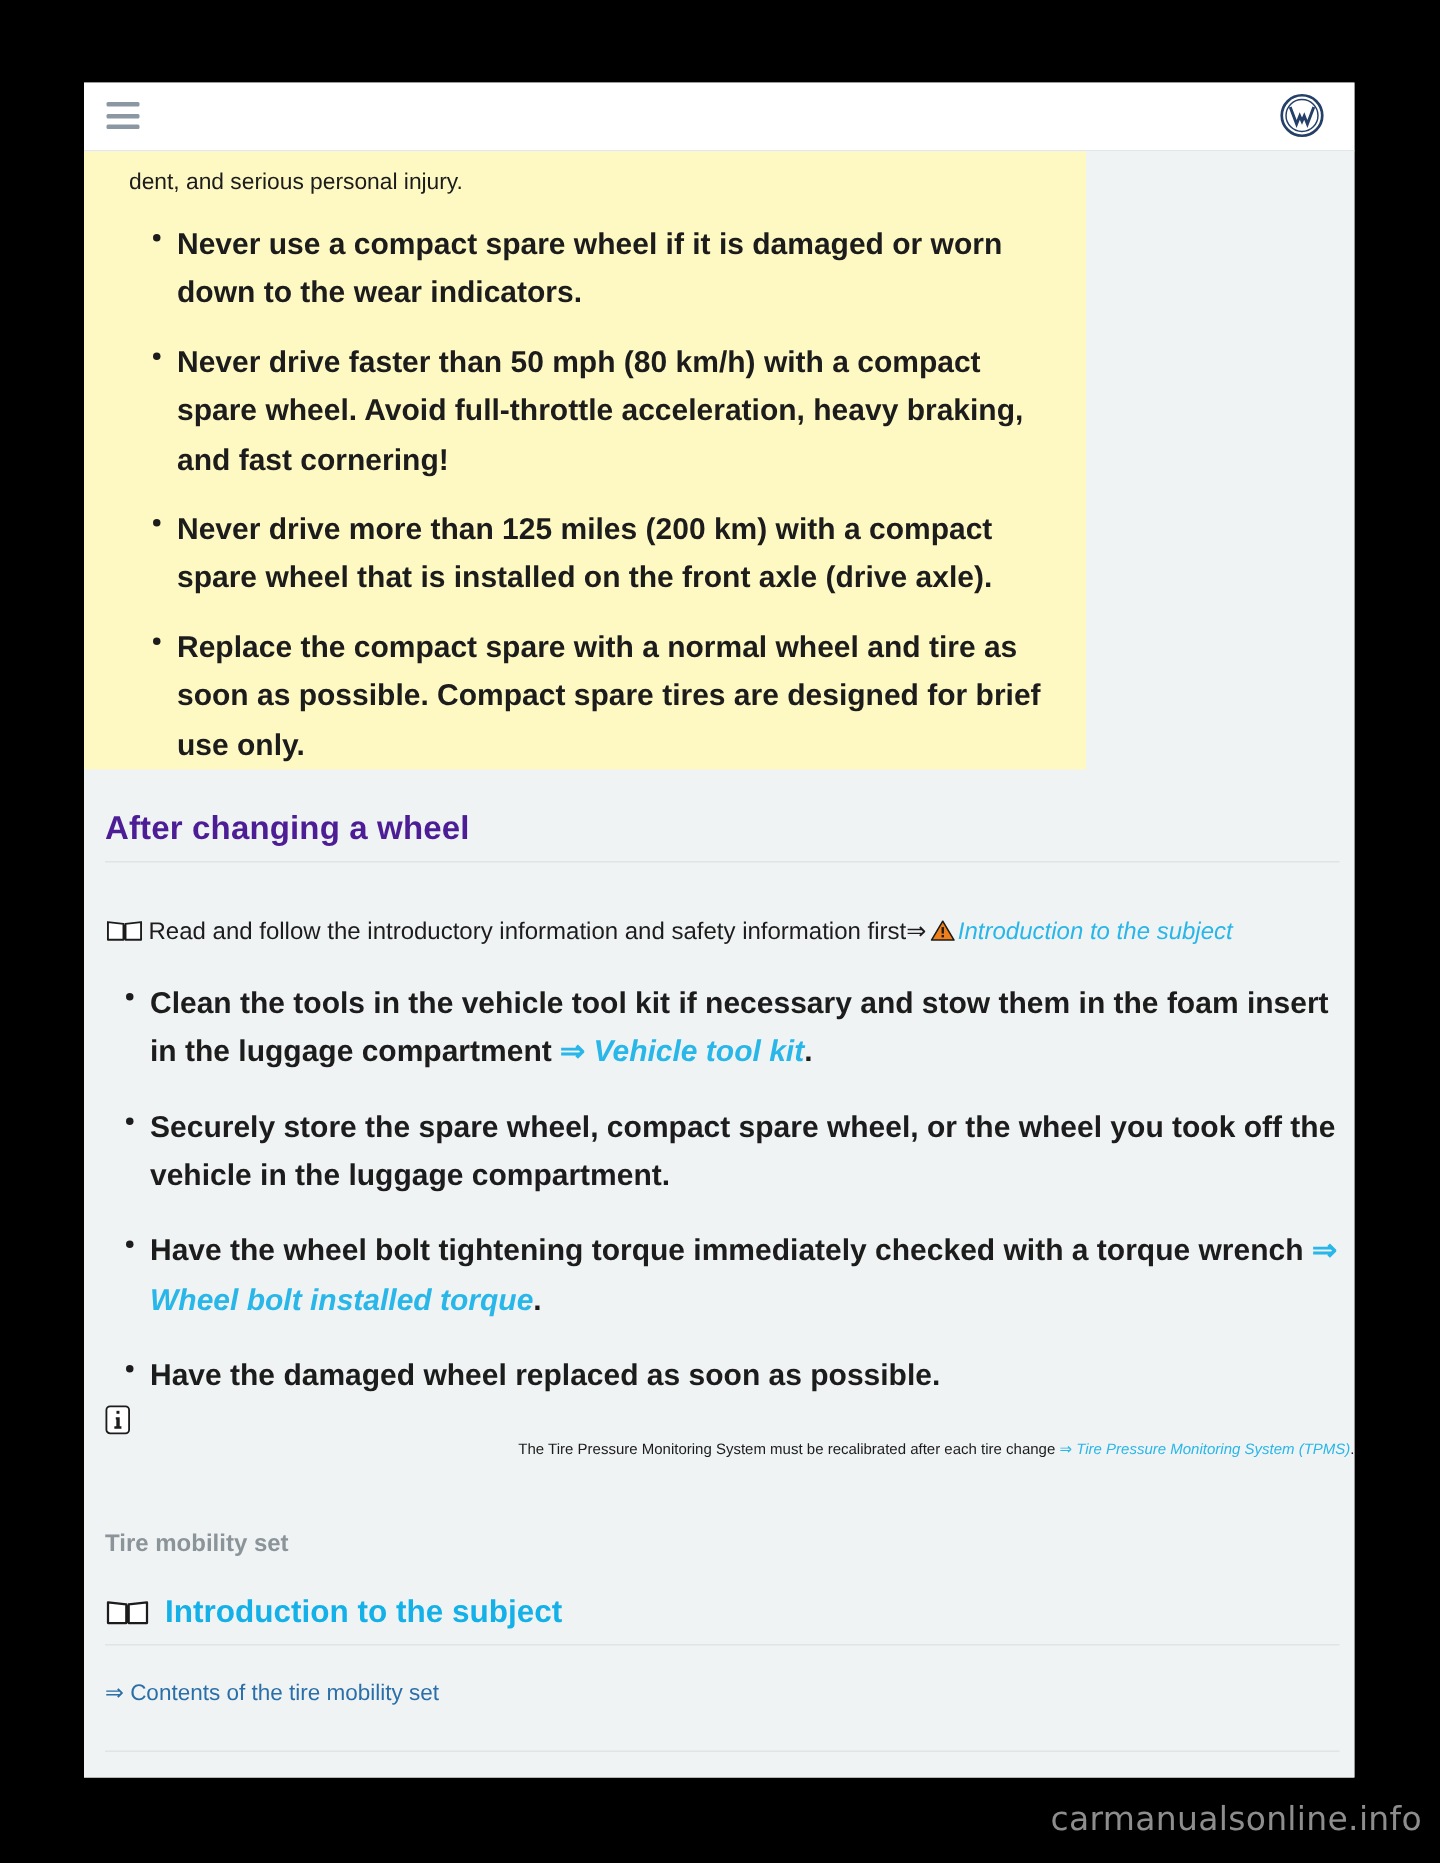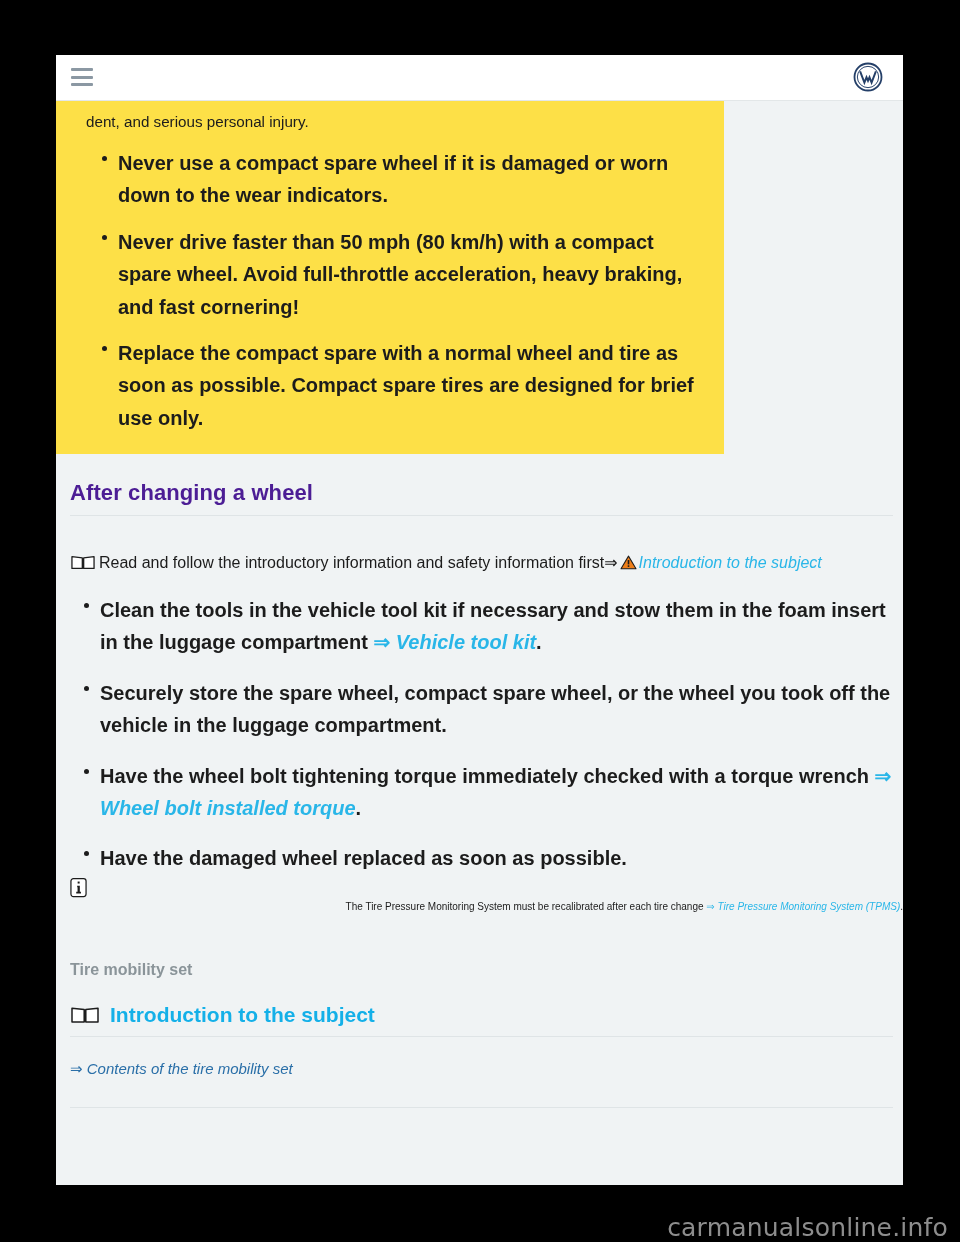--- a/index.html
+++ b/index.html
@@ -64,22 +64,22 @@
   #page {
     position: relative;
     background: #f0f3f4;
     height: 1085px;
     padding: 0;
     box-sizing: border-box;
   }
 
   
   #warning-box {
-    background: #fde047;
-    padding: 10px 16px 20px 16px;
+    background: #fef9c3;
+    padding: 10px 16px 0 16px;
     box-sizing: border-box;
     width: 668px;
     margin: 0;
   }
   .warn-lead {
     font-size: 15.2px;
     color: #1c1c1c;
     line-height: 1.45;
     margin: 0 0 4px 0;
     padding-left: 14px;
@@ -132,21 +132,20 @@
     margin: 34px 0 12px 0;
     padding: 0 8px 0 14px;
   }
   .link-cyan {
     color: #29b6e8;
     font-style: italic;
     cursor: pointer;
   }
   .link-blue {
     color: #2a6fa8;
-    font-style: italic;
     cursor: pointer;
   }
   .arrow {
     font-style: normal;
   }
 
   
   .icon-book {
     display: inline-block;
     width: 26px;
@@ -228,22 +227,22 @@
   .rule-bottom {
     height: 1px;
     background: #dfe4e6;
     margin: 26px 10px 0 14px;
   }
 
   
   #watermark {
     position: absolute;
     right: 12px;
-    bottom: 0;
-    font-size: 25px;
+    bottom: 16px;
+    font-size: 22px;
     color: #8d8d8d;
     letter-spacing: .2px;
     font-family: "DejaVu Sans", sans-serif;
   }
 </style>
 </head>
 <body>
 
 <div id="viewer">
 
@@ -262,20 +261,21 @@
     </div>
   </div>
 
   <div id="page">
 
     <div id="warning-box">
       <p class="warn-lead">dent, and serious personal injury.</p>
       <ul class="doc-list">
         <li>Never use a compact spare wheel if it is damaged or worn down to the wear indicators.</li>
         <li>Never drive faster than 50 mph (80 km/h) with a compact spare wheel. Avoid full-throttle acceleration, heavy braking, and fast cornering!</li>
+        <li>Never drive more than 125 miles (200 km) with a compact spare wheel that is installed on the front axle (drive axle).</li>
         <li>Replace the compact spare with a normal wheel and tire as soon as possible. Compact spare tires are designed for brief use only.</li>
       </ul>
     </div>
 
     <h2 class="h-section">After changing a wheel</h2>
     <div class="rule"></div>
 
     <p class="read-first">
       <span class="icon-book">
         <svg viewBox="0 0 30 20" width="26" height="17" aria-hidden="true">

